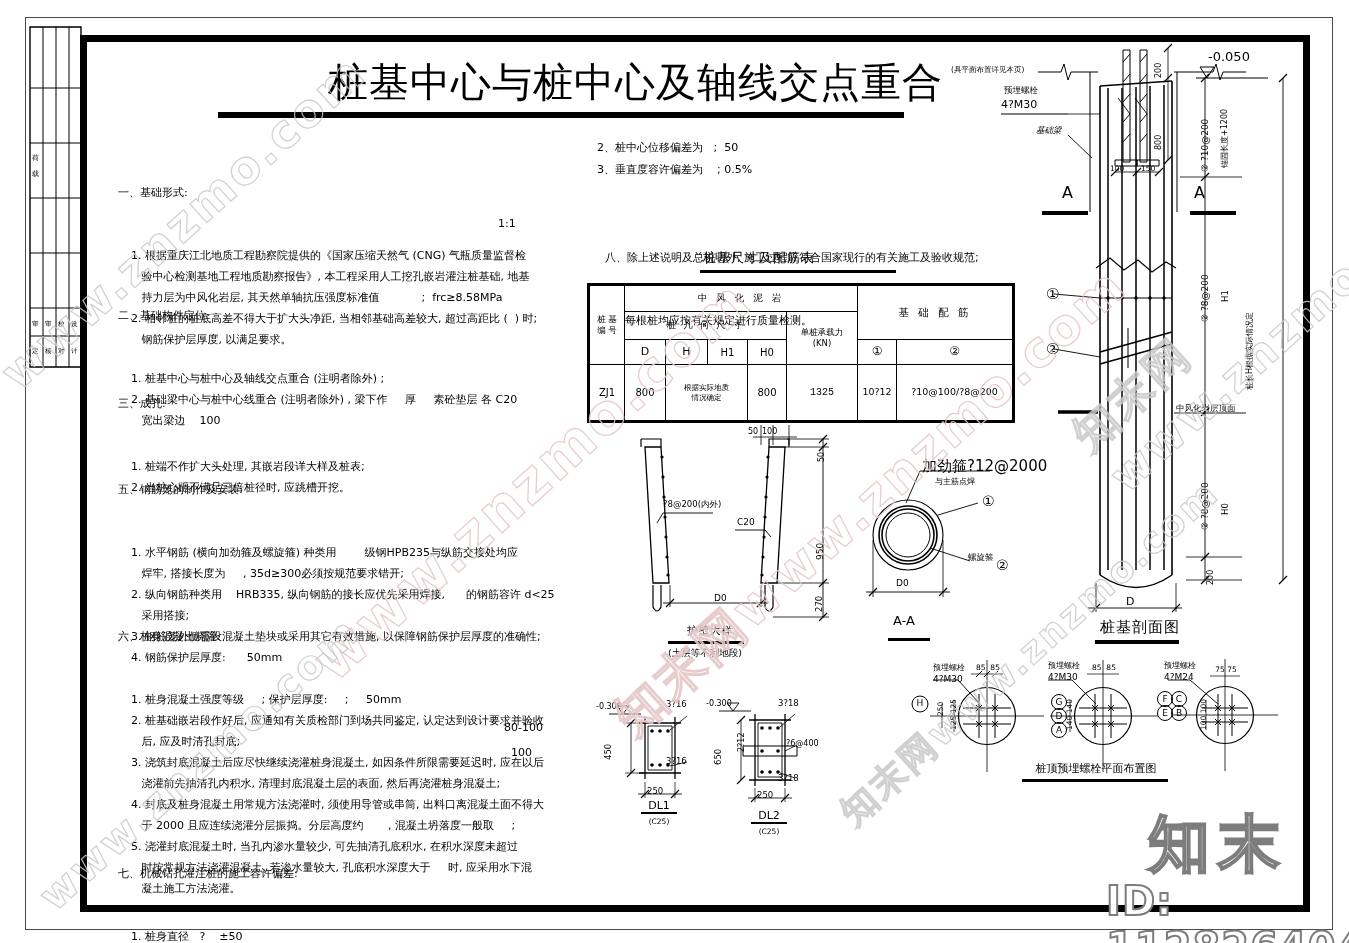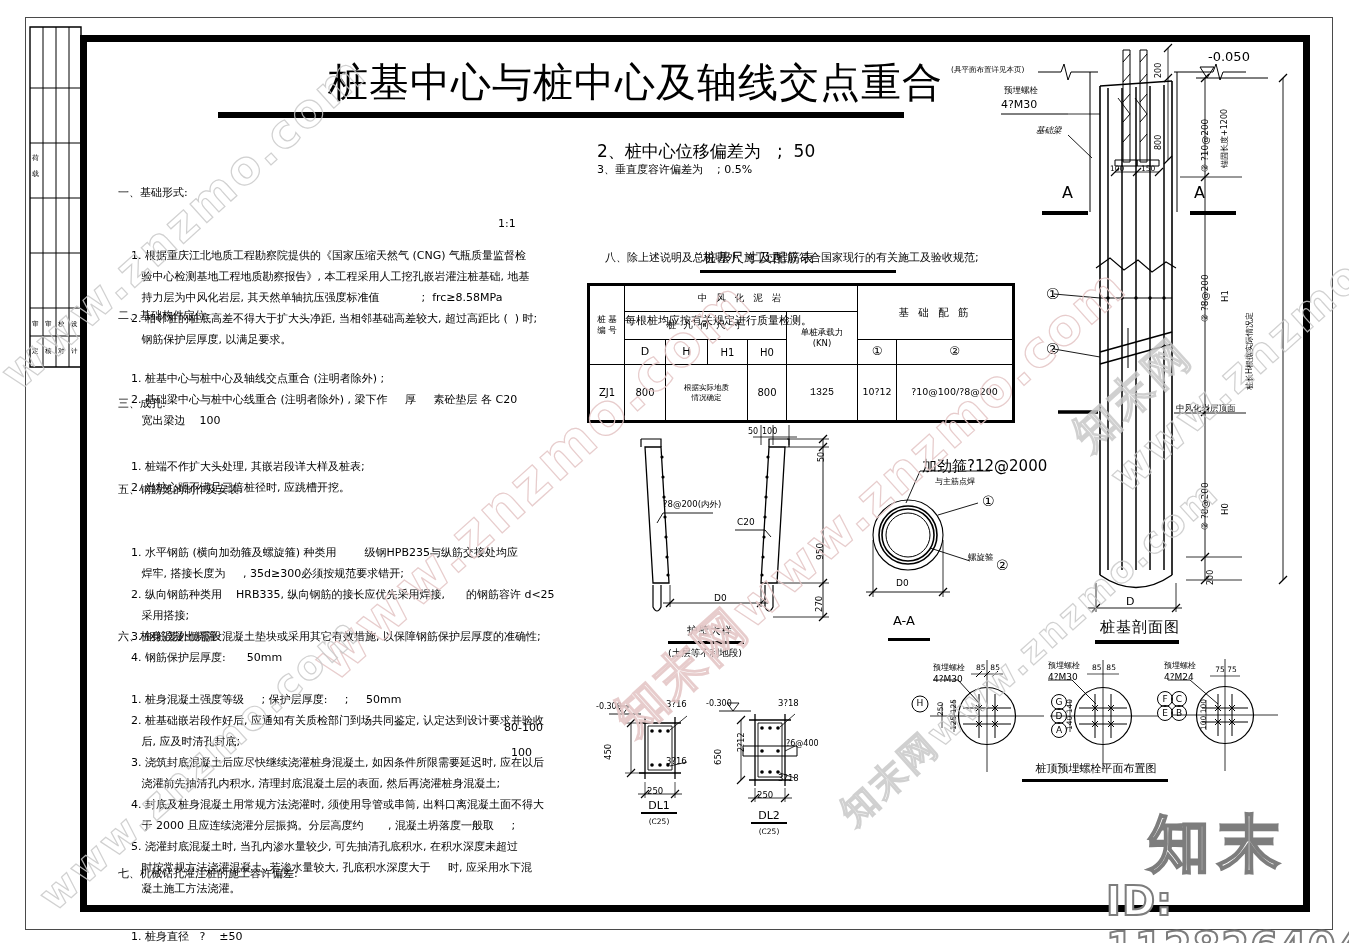--- a/index.html
+++ b/index.html
@@ -87,21 +87,21 @@
     <div class="lines"><div>1. 桩身混凝土强度等级     ; 保护层厚度:     ;     50mm</div><div>2. 桩基础嵌岩段作好后, 应通知有关质检部门到场共同鉴定, 认定达到设计要求并验收</div><div>   后, 应及时清孔封底;</div><div>3. 浇筑封底混凝土后应尽快继续浇灌桩身混凝土, 如因条件所限需要延迟时, 应在以后</div><div>   浇灌前先抽清孔内积水, 清理封底混凝土层的表面, 然后再浇灌桩身混凝土;</div><div>4. 封底及桩身混凝土用常规方法浇灌时, 须使用导管或串筒, 出料口离混凝土面不得大</div><div>   于 2000 且应连续浇灌分层振捣。分层高度约       , 混凝土坍落度一般取     ;</div><div>5. 浇灌封底混凝土时, 当孔内渗水量较少, 可先抽清孔底积水, 在积水深度未超过</div><div>   时按常规方法浇灌混凝土, 若渗水量较大, 孔底积水深度大于     时, 应采用水下混</div><div>   凝土施工方法浇灌。</div></div>
   </div>
   <div class="lbl" style="left:504px;top:722px;font-size:11px;">80-100</div>
   <div class="lbl" style="left:511px;top:747px;font-size:11px;">100</div>
 
   <div class="nsec" id="sec7" style="left:118px;top:821px;">
     <div class="st">七、机械钻孔灌注桩的施工容许偏差:</div>
     <div class="lines"><div>1. 桩身直径   ?    ±50</div></div>
   </div>
 
-  <div class="lbl" style="left:597px;top:142px;font-size:17px;">2、桩中心位移偏差为   ;  50</div>
+  <div class="lbl" style="left:597px;top:142px;font-size:11px;">2、桩中心位移偏差为   ;  50</div>
   <div class="lbl" style="left:597px;top:164px;font-size:11px;">3、垂直度容许偏差为    ; 0.5%</div>
   <div class="nsec" id="sec8" style="left:605px;top:205px;">
     <div class="st">八、除上述说明及总说明外, 施工过程应符合国家现行的有关施工及验收规范;</div>
     <div class="lines"><div>  每根桩均应按有关规定进行质量检测。</div></div>
   </div>
 
   <div class="lbl" style="left:703px;top:251px;width:190px;font-size:13px;letter-spacing:1px;">桩基尺寸及配筋表</div>
   <div class="bar" style="left:700px;top:270px;width:196px;height:3px;"></div>
 
   <table class="ptable" style="left:587px;top:283px;width:425px;height:137px;">

